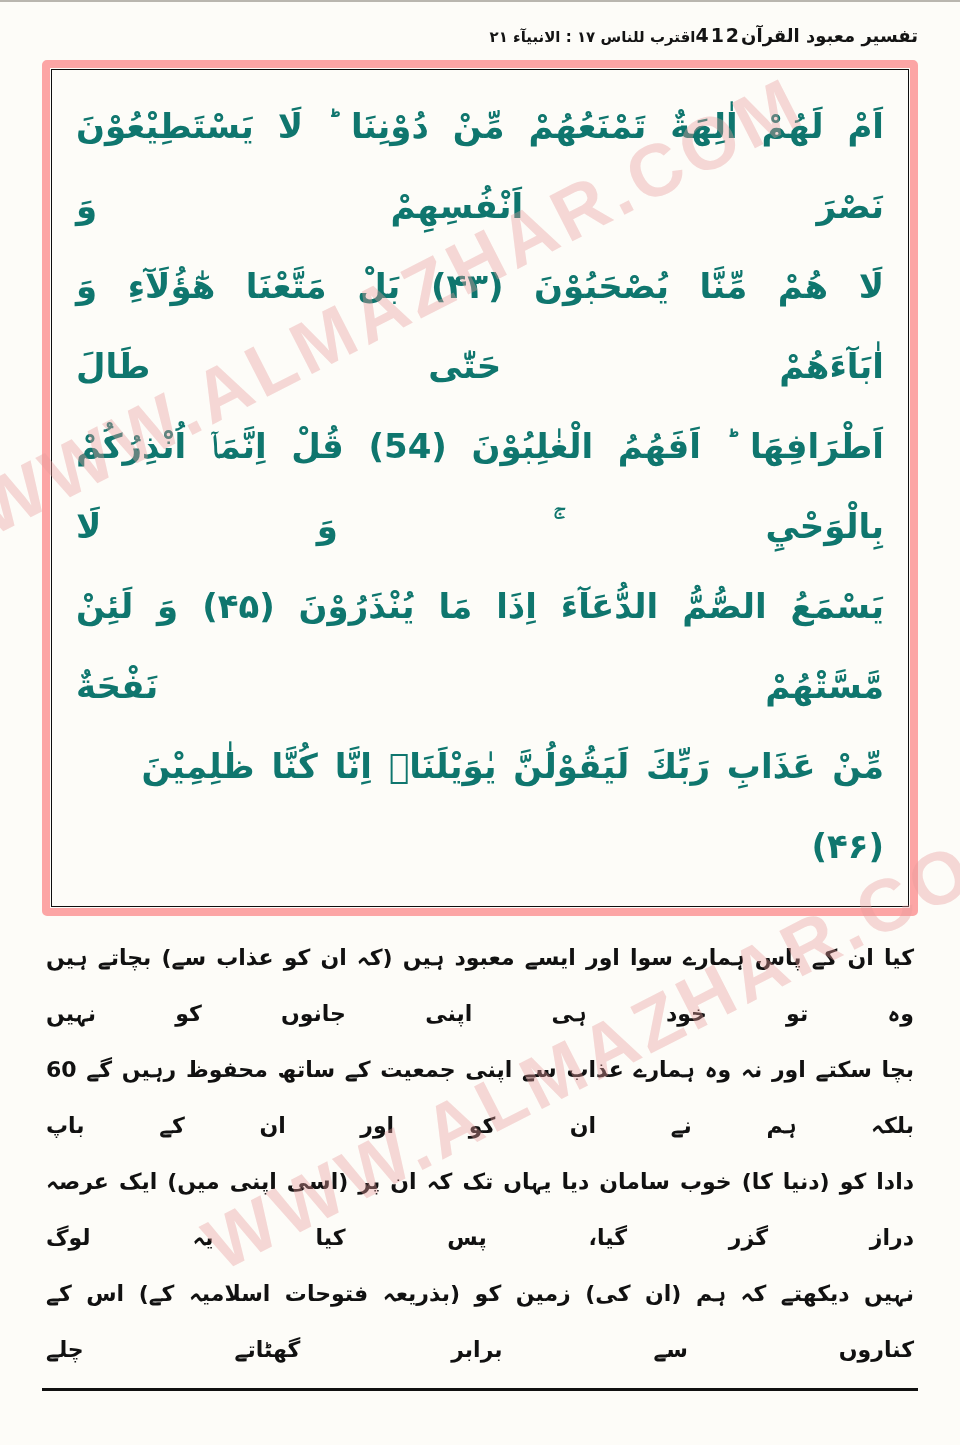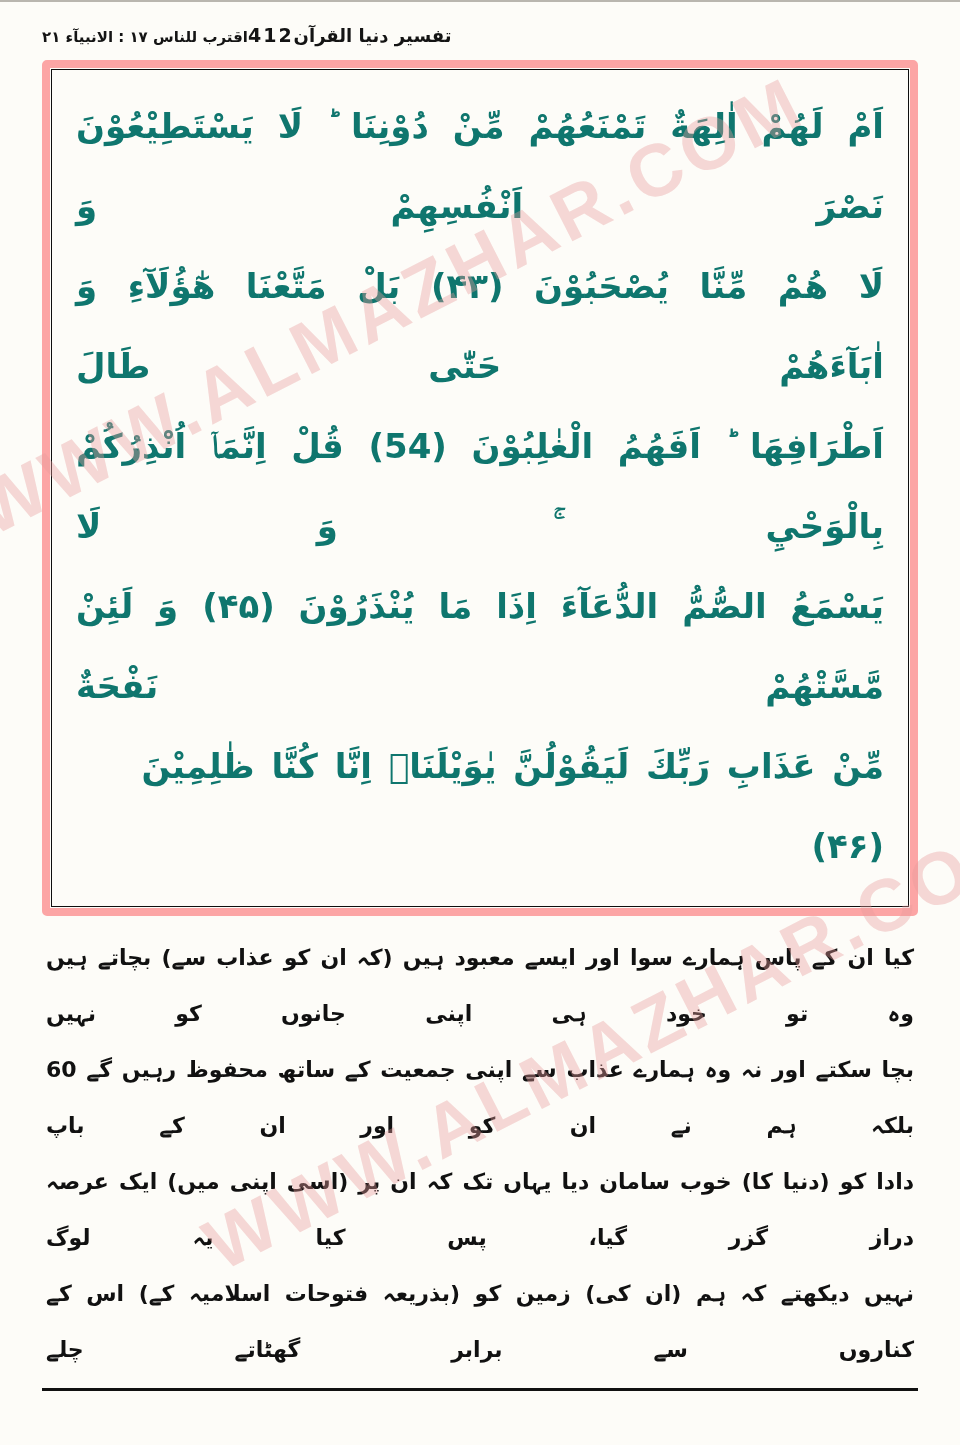--- a/index.html
+++ b/index.html
@@ -16,21 +16,21 @@
     background: #fdfcf8;
     overflow: hidden;
     padding: 22px 42px 16px;
     display: flex;
     flex-direction: column;
     border-top: 2px solid #b9b6af;
   }
   
   .page-header {
     display: flex;
-    justify-content: flex-start;
+    justify-content: flex-end;
     align-items: baseline;
     font-weight: bold;
   }
   .h-left  { font-size: 15px; }
   .h-center{ font-size: 19px; letter-spacing: 2px; }
   .h-right { font-size: 18px; }
   
   .quran-box {
     margin-top: 14px;
     border: 8px solid #fca5a5;
@@ -85,21 +85,21 @@
 <body>
 
 <div class="page">
 
   <div class="watermark wm1">WWW.ALMAZHAR.COM</div>
   <div class="watermark wm2">WWW.ALMAZHAR.COM</div>
 
   <header class="page-header">
     <span class="h-left" dir="rtl">اقترب للناس ۱۷ : الانبیآء ۲۱</span>
     <span class="h-center">412</span>
-    <span class="h-right" dir="rtl">تفسیر دنیا القرآن</span>
+    <span class="h-right" dir="rtl">تفسیر معبود القرآن</span>
   </header>
 
   <section class="quran-box" dir="rtl">
     <div class="q-line">اَمْ لَهُمْ اٰلِهَةٌ تَمْنَعُهُمْ مِّنْ دُوْنِنَا ؕ لَا يَسْتَطِيْعُوْنَ نَصْرَ اَنْفُسِهِمْ وَ</div>
     <div class="q-line">لَا هُمْ مِّنَّا يُصْحَبُوْنَ (۴۳) بَلْ مَتَّعْنَا هٰٓؤُلَآءِ وَ اٰبَآءَهُمْ حَتّٰى طَالَ</div>
     <div class="q-line">اَطْرَافِهَا ؕ اَفَهُمُ الْغٰلِبُوْنَ (54) قُلْ اِنَّمَاۤ اُنْذِرُكُمْ بِالْوَحْيِ ۚ وَ لَا</div>
     <div class="q-line">يَسْمَعُ الصُّمُّ الدُّعَآءَ اِذَا مَا يُنْذَرُوْنَ (۴۵) وَ لَئِنْ مَّسَّتْهُمْ نَفْحَةٌ</div>
     <div class="q-line q-last">مِّنْ عَذَابِ رَبِّكَ لَيَقُوْلُنَّ يٰوَيْلَنَاۤ اِنَّا كُنَّا ظٰلِمِيْنَ (۴۶)</div>
   </section>
 

